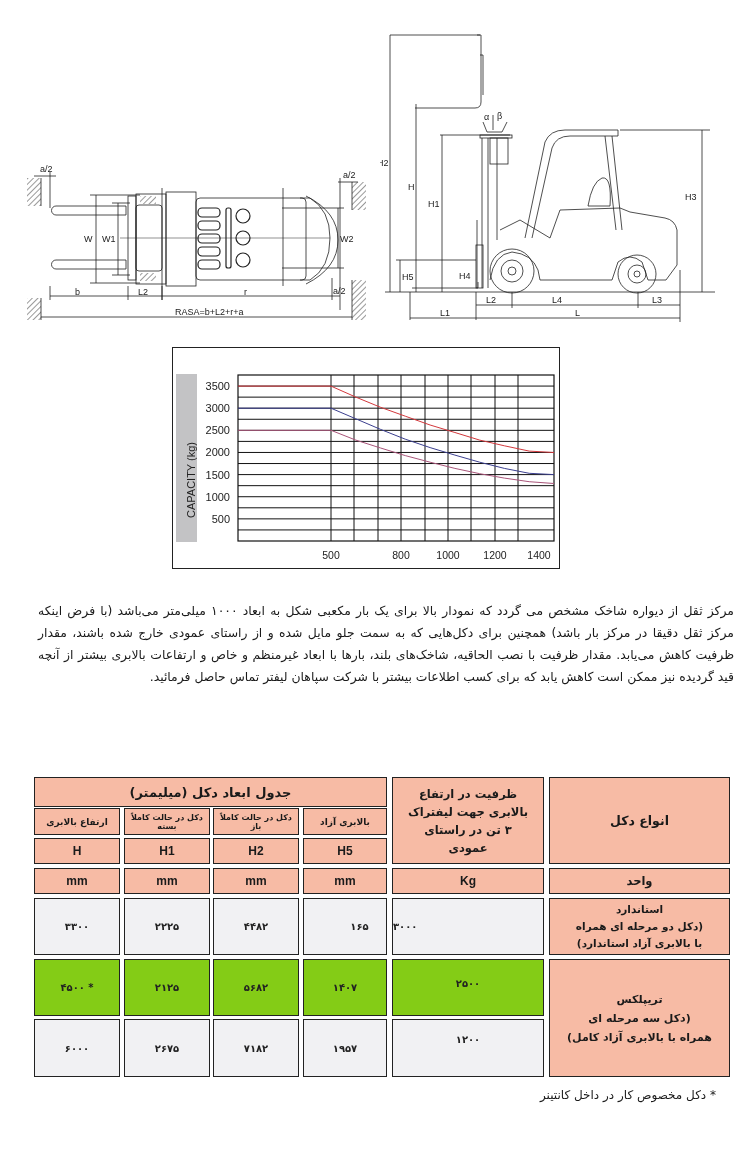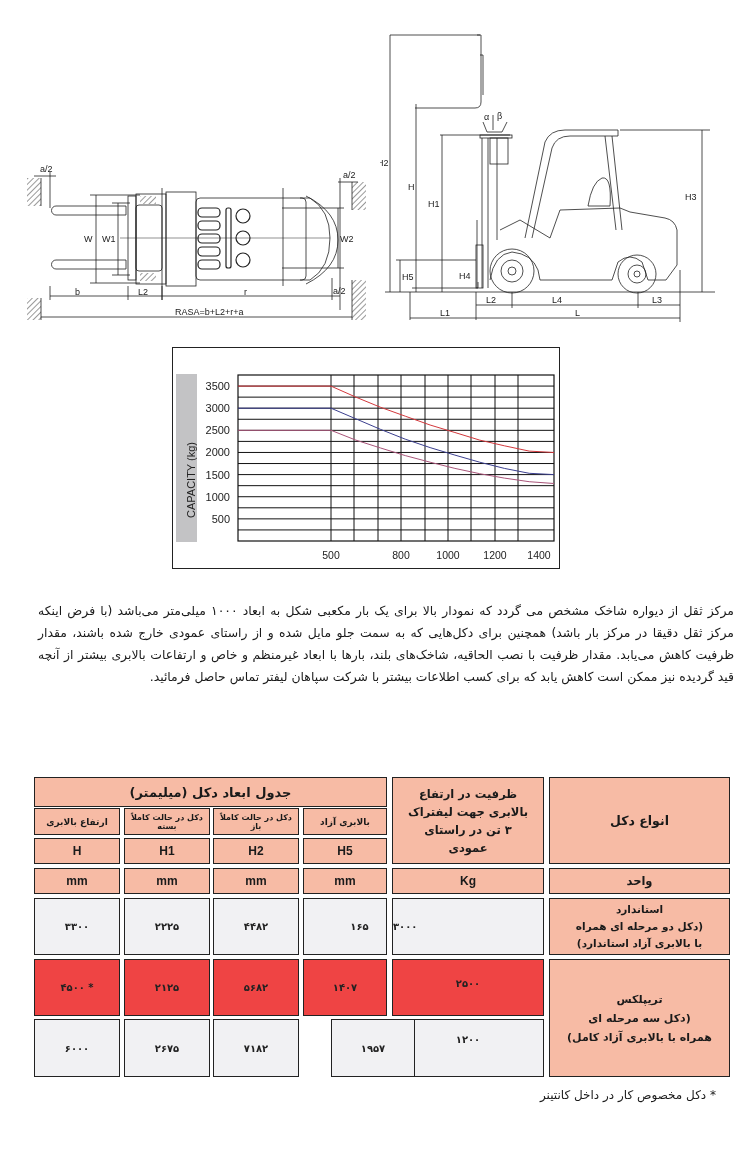--- a/index.html
+++ b/index.html
@@ -17,21 +17,21 @@
   .lc-xband { position:absolute; left:3px; top:198px; width:380px; height:20px; background:#c3c3c5; }
   .lc-xlabel { position:absolute; left:5px; top:3px; font-family:"Liberation Sans", sans-serif; font-size:10.5px; color:#222; }
 
   
   .para { position:absolute; left:38px; top:600px; width:696px; direction:rtl; text-align:justify; text-align-last:right; font-size:12.4px; line-height:22px; color:#1a1a1a; }
 
   
   .cell { position:absolute; box-sizing:border-box; border:1.5px solid #222; display:flex; align-items:center; justify-content:center; text-align:center; direction:rtl; }
   .hdr { background:#f7bba5; font-weight:bold; }
   .g { background:#f1f1f3; }
-  .w { background:#ef4444; }
+  .w { background:#84cc16; }
   .num { font-size:10px; font-weight:bold; color:#222; letter-spacing:0.5px; }
   .footnote { position:absolute; right:34px; top:1088px; direction:rtl; font-size:12px; color:#1a1a1a; }
 </style>
 </head>
 <body>
 
 <svg class="abs" style="left:0;top:160px" width="370" height="165" viewBox="0 0 370 165">
   <defs>
     <pattern id="hatch" width="4" height="4" patternUnits="userSpaceOnUse" patternTransform="rotate(45)">
       <line x1="0" y1="0" x2="0" y2="4" stroke="#555" stroke-width="1.2"></line>
@@ -337,21 +337,21 @@
   <div class="cell w num" style="left:124px;top:959px;width:86px;height:57px;">
       <span>۲۱۲۵</span>
     </div>
   <div class="cell w num" style="left:34px;top:959px;width:86px;height:57px;">
       <span>* ۴۵۰۰</span>
     </div>
 
   <div class="cell g num" style="left:392px;top:1019px;width:152px;height:58px;padding-bottom:18px;">
       <span>۱۲۰۰</span>
     </div>
-  <div class="cell g num" style="left:303px;top:1019px;width:84px;height:58px;margin-left:28px;">
+  <div class="cell g num" style="left:303px;top:1019px;width:84px;height:58px;">
       <span>۱۹۵۷</span>
     </div>
   <div class="cell g num" style="left:213px;top:1019px;width:86px;height:58px;">
       <span>۷۱۸۲</span>
     </div>
   <div class="cell g num" style="left:124px;top:1019px;width:86px;height:58px;">
       <span>۲۶۷۵</span>
     </div>
   <div class="cell g num" style="left:34px;top:1019px;width:86px;height:58px;">
       <span>۶۰۰۰</span>

